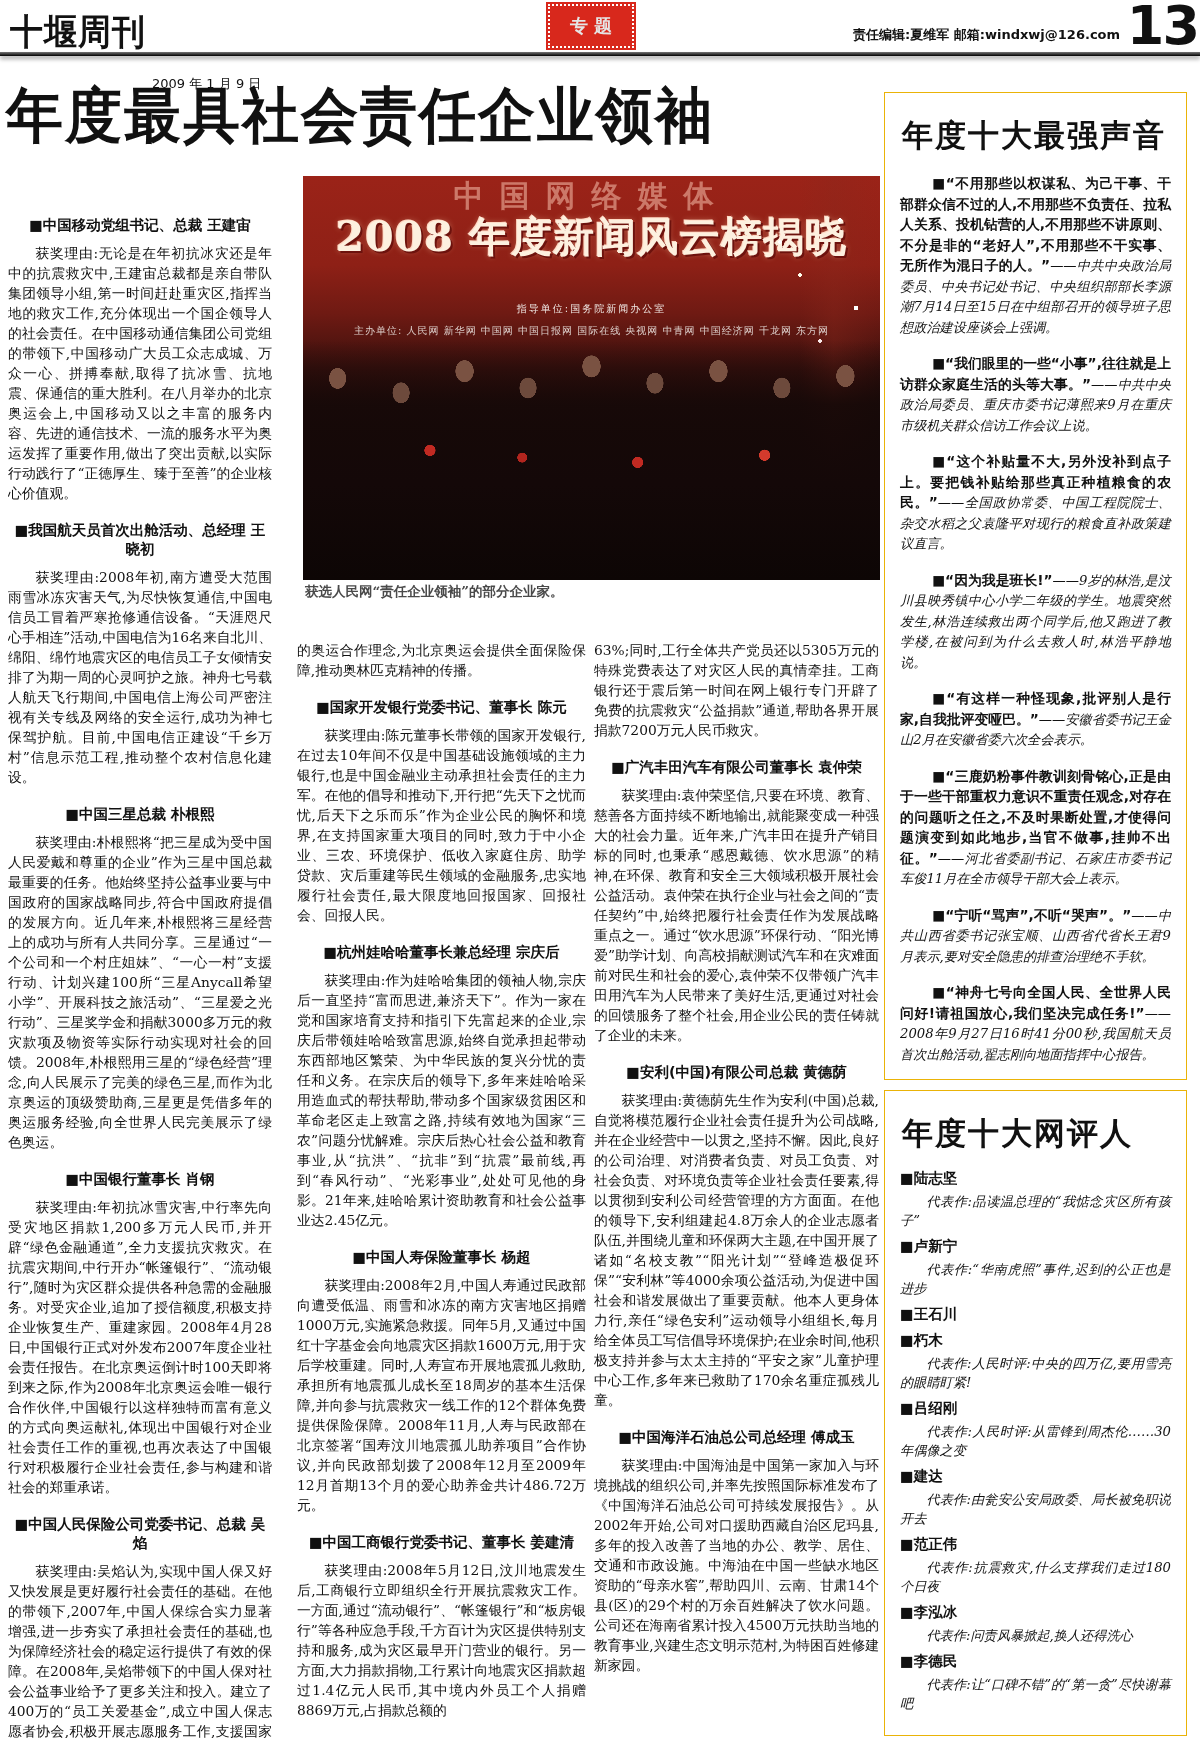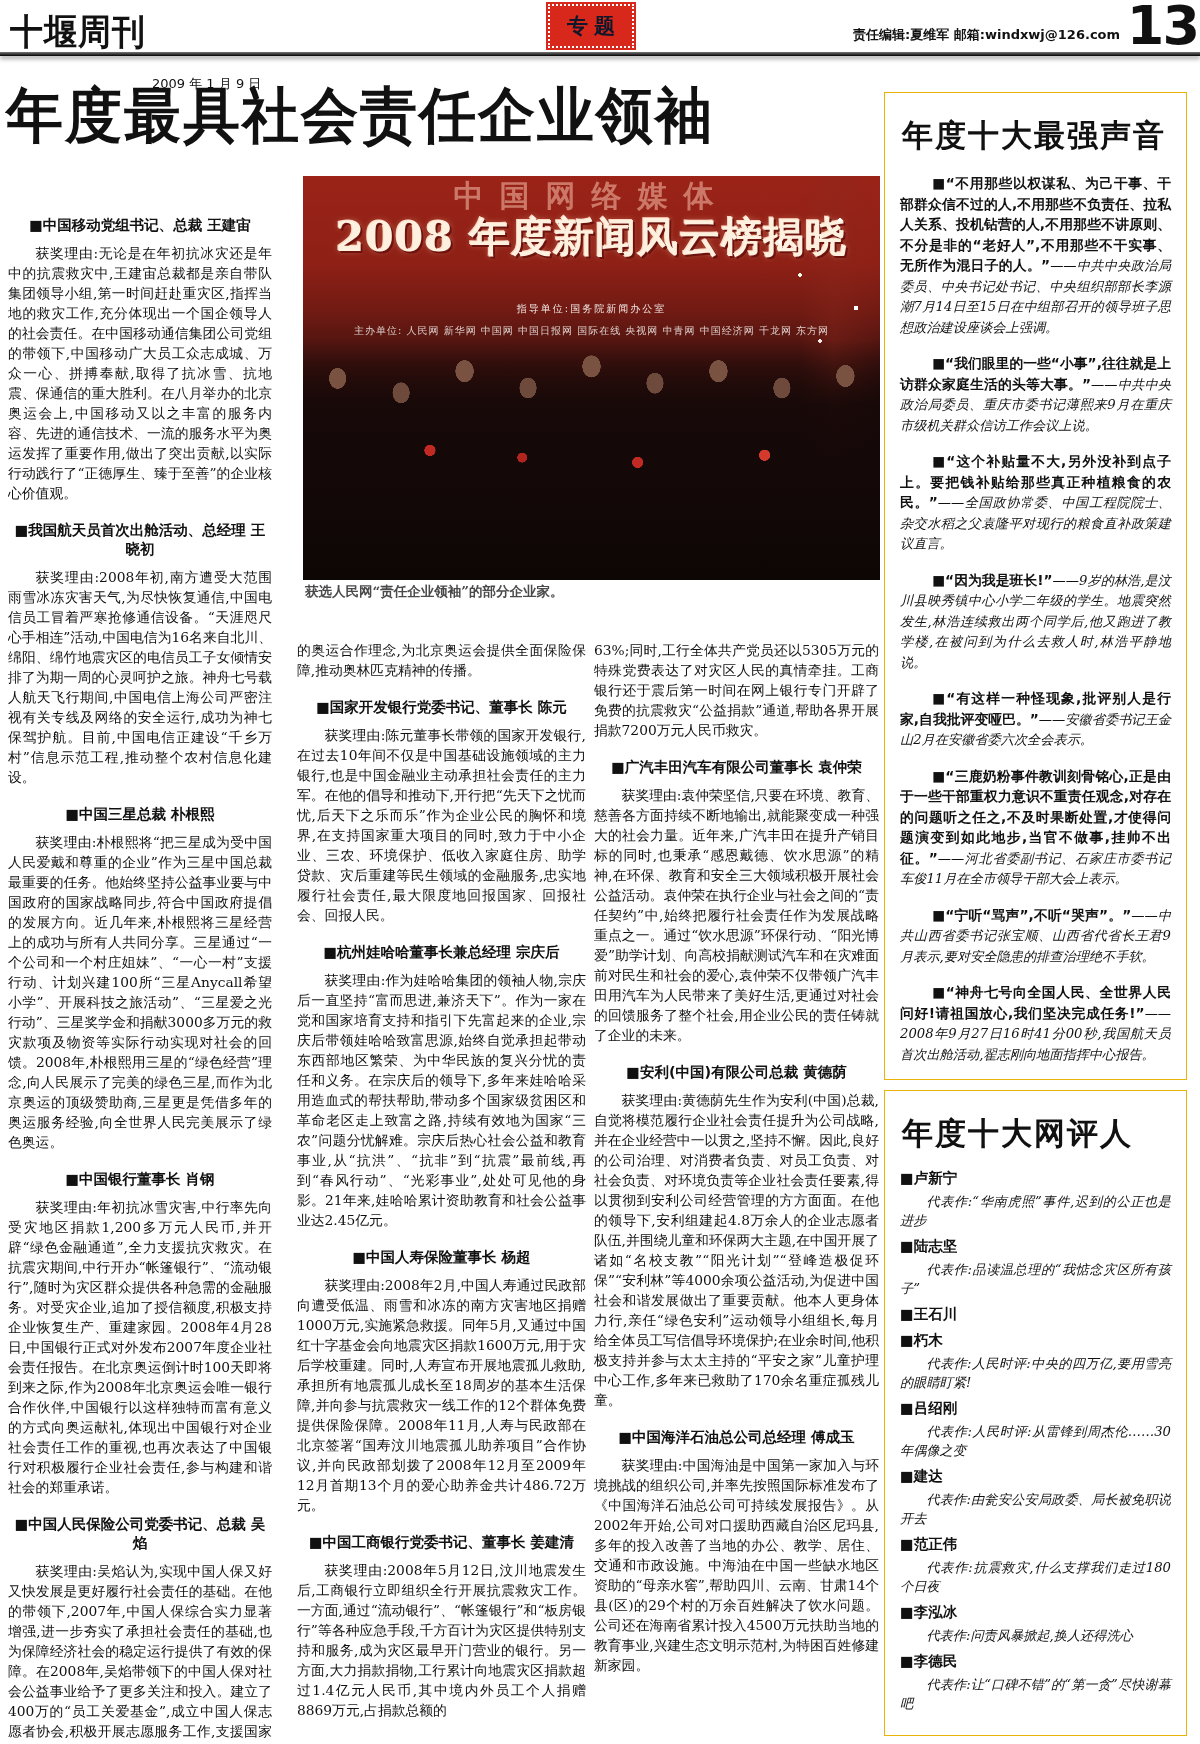--- a/index.html
+++ b/index.html
@@ -5,21 +5,21 @@
   html,body{margin:0;padding:0;background:#e8e8e8;}
   .page{position:relative;width:1200px;height:1744px;background:#fff;margin:0 auto;overflow:hidden;
         font-family:"DejaVu Serif","Liberation Serif",serif;color:#111;}
   
   .masthead{position:absolute;left:10px;top:10px;font-size:33px;font-weight:900;letter-spacing:1px;
             font-family:"DejaVu Serif",serif;transform:scaleY(1.08);}
   .hdr-date{position:absolute;left:152px;top:39px;font-size:13px;font-family:"DejaVu Sans",sans-serif;margin-top:36px;}
   .stamp{position:absolute;left:548px;top:4px;width:86px;height:44px;background:#d8281c;
          display:flex;align-items:center;justify-content:center;box-sizing:border-box;
          border:2px dotted #fff;box-shadow:0 0 0 2px #d8281c;}
-  .stamp span{color:#0f172a;font-weight:900;font-size:21px;letter-spacing:6px;font-family:"DejaVu Sans",sans-serif;padding-left:6px;}
+  .stamp span{color:#e5e5e5;font-weight:900;font-size:18px;letter-spacing:6px;font-family:"DejaVu Sans",sans-serif;padding-left:6px;}
   .editor{position:absolute;left:853px;top:26px;font-size:13px;font-weight:700;font-family:"DejaVu Sans",sans-serif;}
   .pageno{position:absolute;right:2px;top:-6px;font-size:54px;font-weight:900;font-family:"DejaVu Sans",sans-serif;letter-spacing:-2px;}
   .rule{position:absolute;left:0;top:52px;width:1200px;height:4px;
         background:linear-gradient(180deg,#777,#000);box-shadow:0 3px 4px rgba(0,0,0,.35);}
   
   .headline{position:absolute;left:6px;top:78px;margin:0;font-size:57px;font-weight:900;
             letter-spacing:2px;white-space:nowrap;font-family:"DejaVu Serif",serif;transform:scaleY(1.05);}
   
   .photo{position:absolute;left:303px;top:176px;width:577px;height:404px;overflow:hidden;
          background:
@@ -166,30 +166,30 @@
         <p class="voice"><span class="vq">■“面对空前的灾难和考验,我们要在非常之时,要有非常之为;非常之事,要尽非常之责。”</span><span class="va">——四川省委书记刘奇葆7月在中共四川九届五次全会上表示。</span></p>
 
       </div>
   </div>
 
   <div class="sbox sbox2">
     <h2 class="sb-title">年度十大网评人</h2>
     <div>
 
         <div class="rev">
+          <div class="rev-name">■陆志坚</div>
+          <div class="rev-work">代表作:品读温总理的“我惦念灾区所有孩子”</div>
+        </div>
+
+        <div class="rev">
           <div class="rev-name">■卢新宁</div>
           <div class="rev-work">代表作:“华南虎照”事件,迟到的公正也是进步</div>
         </div>
 
         <div class="rev">
-          <div class="rev-name">■陆志坚</div>
-          <div class="rev-work">代表作:品读温总理的“我惦念灾区所有孩子”</div>
-        </div>
-
-        <div class="rev">
           <div class="rev-name">■王石川</div>
         </div>
 
         <div class="rev">
           <div class="rev-name">■朽木</div>
           <div class="rev-work">代表作:人民时评:中央的四万亿,要用雪亮的眼睛盯紧!</div>
         </div>
 
         <div class="rev">
           <div class="rev-name">■吕绍刚</div>

